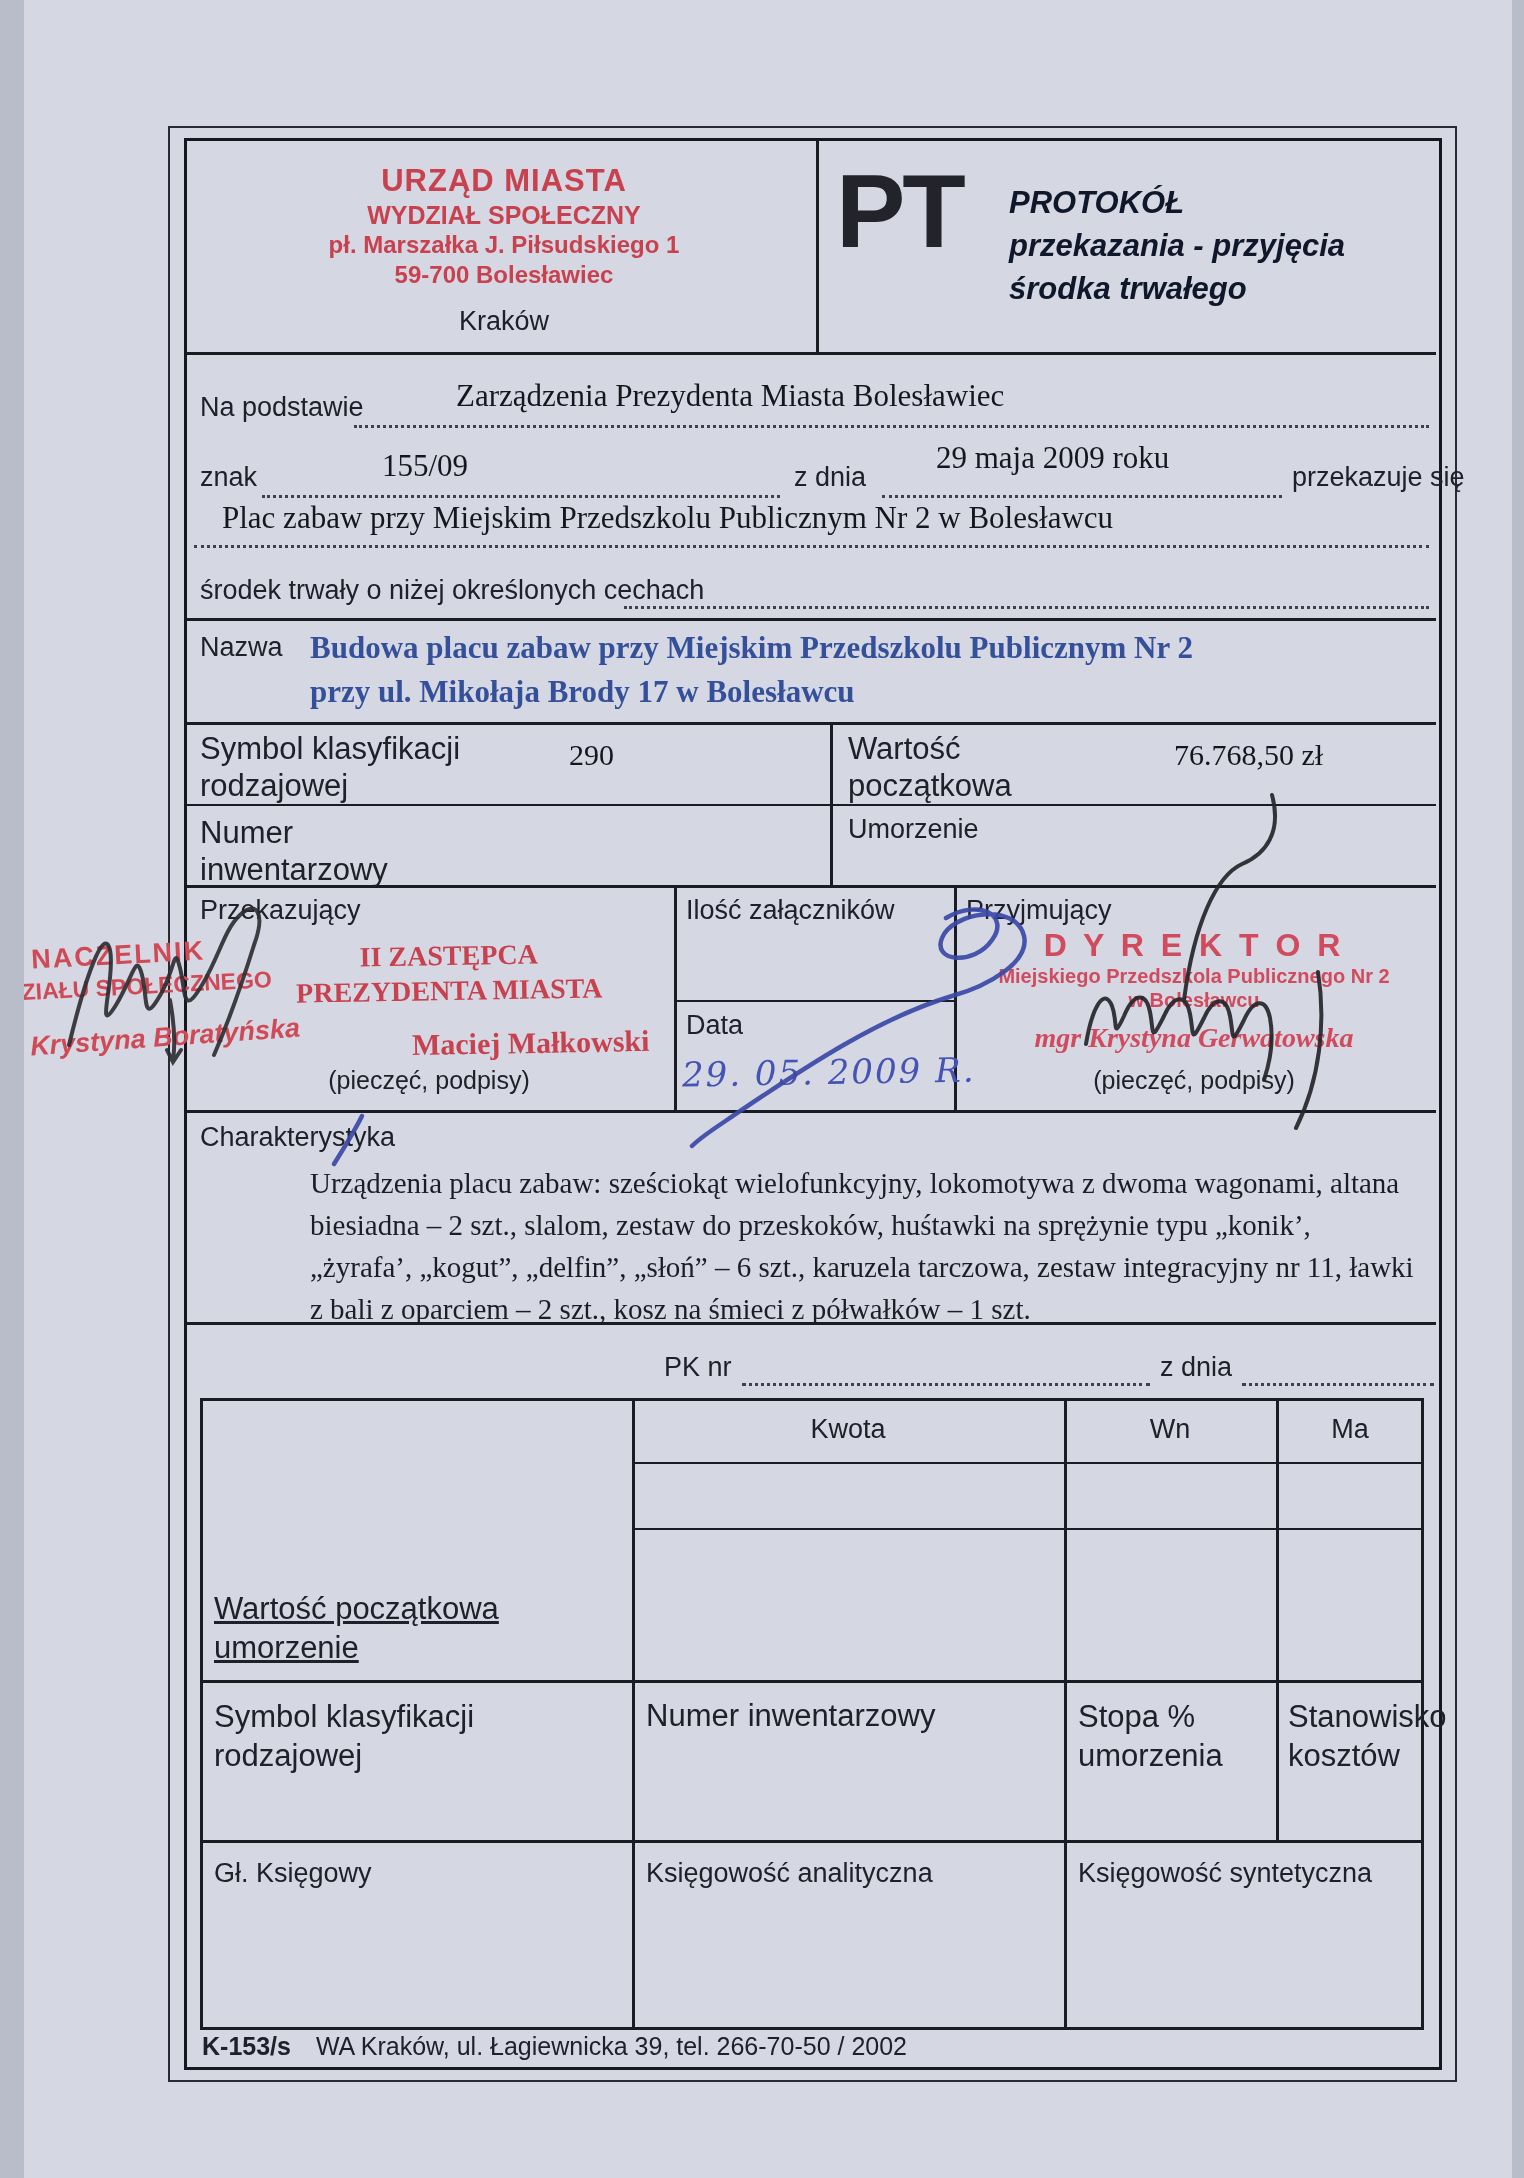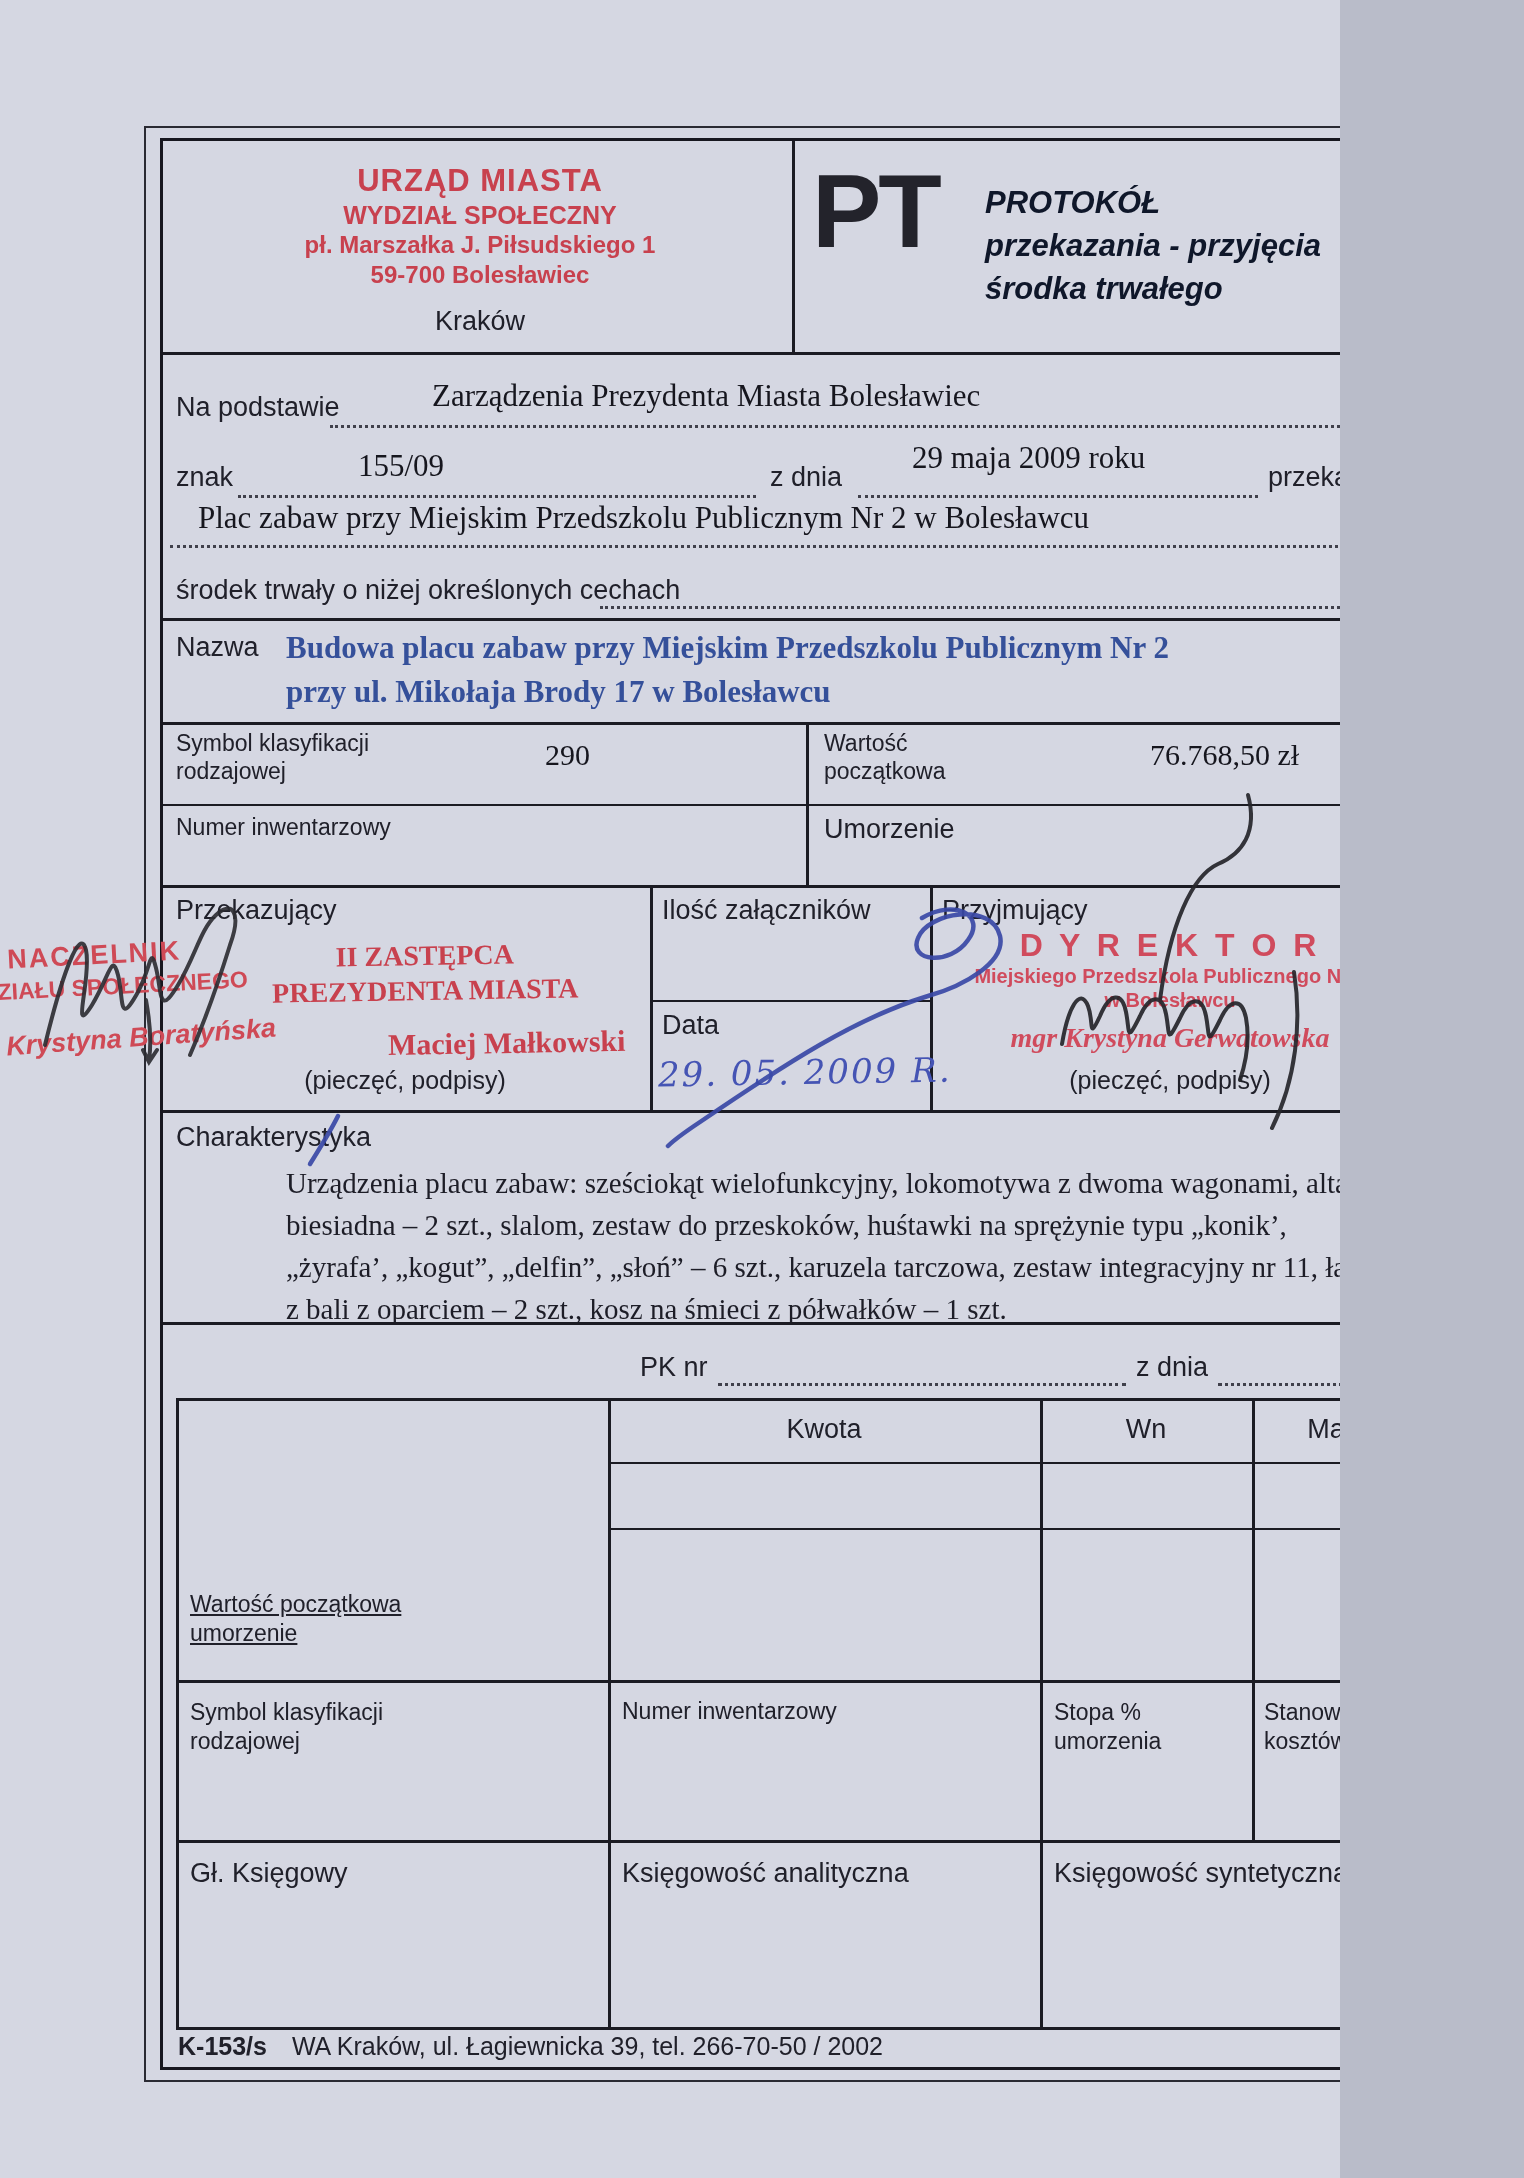--- a/index.html
+++ b/index.html
@@ -1,20 +1,20 @@
 <!DOCTYPE html>
 <html><head>
 <meta charset="utf-8">
 <style>
   html,body{margin:0;padding:0;background:#b9bcc9;}
-  #page{position:relative;width:1340px;height:2178px;background:#d5d7e2;overflow:hidden;
-        font-family:"Liberation Sans",sans-serif;color:#1e1e26;}
+  #page{position:relative;width:1488px;height:2178px;background:#d5d7e2;overflow:hidden;
+        font-family:"Liberation Sans",sans-serif;color:#1e1e26;margin-left:24px;}
   .abs{position:absolute;}
   .lbl{font-size:27px;color:#20202a;white-space:nowrap;}
-  .lblw{font-size:23px;color:#20202a;}
+  .lblw{font-size:31px;color:#20202a;}
   .typed{font-family:"Liberation Serif","DejaVu Serif",serif;font-size:31px;color:#16161e;white-space:nowrap;}
   .dots{border-bottom:3px dotted #40404b;height:0;}
   .hline{background:#1b1b23;height:3px;}
   .vline{background:#1b1b23;width:3px;}
   .redstamp{color:#c8414e;}
   .center{text-align:center;}
   .serifb{font-family:"Liberation Serif","DejaVu Serif",serif;font-weight:bold;}
   svg{display:block;}
 </style>
 </head>

